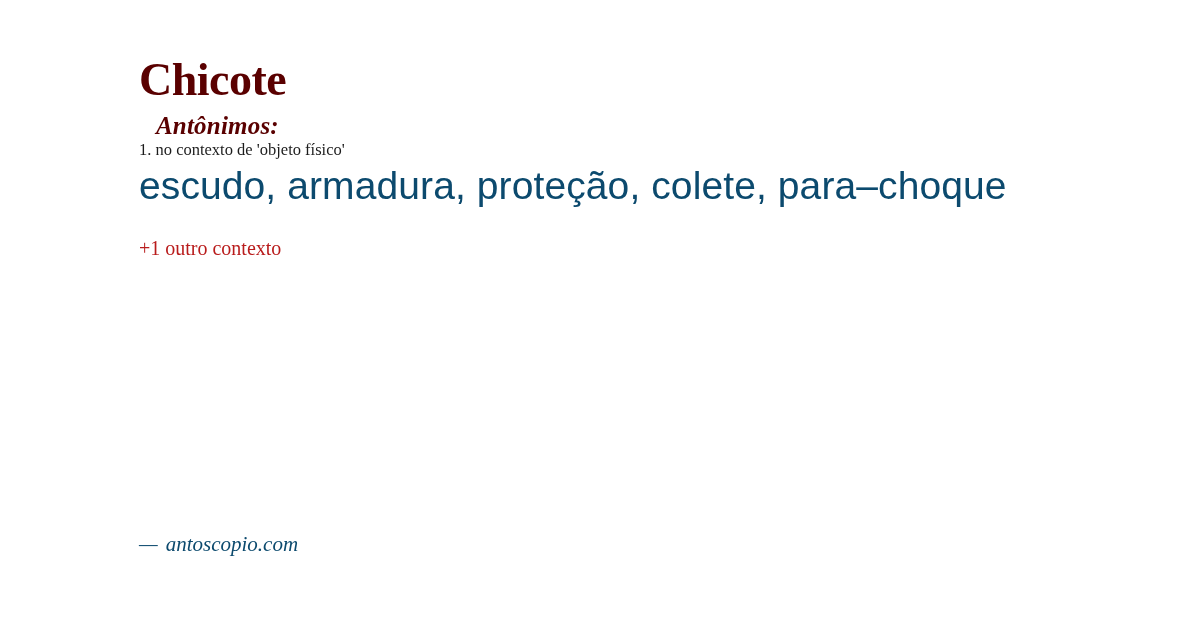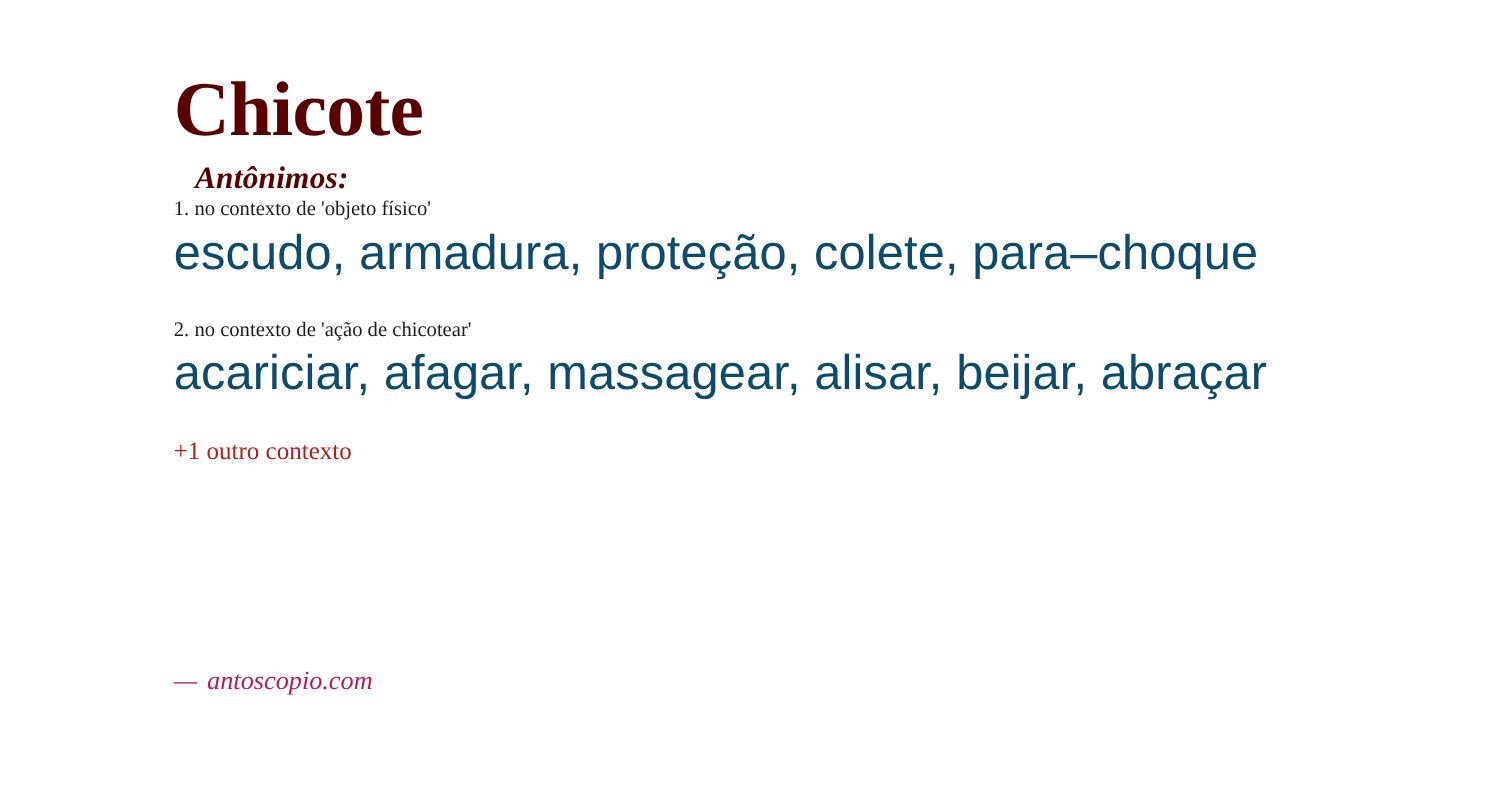--- a/index.html
+++ b/index.html
@@ -15,21 +15,21 @@
   }
   .page {
     position: relative;
     width: 1200px;
     height: 628px;
     box-sizing: border-box;
     padding: 56px 100px 0 139px;
   }
   .word-title {
     font-family: "Liberation Serif", "DejaVu Serif", serif;
-    font-size: 62px;
+    font-size: 46px;
     font-weight: bold;
     color: #5a0000;
     line-height: 1.05;
     letter-spacing: -0.5px;
     margin: 0;
   }
   .section-label {
     font-family: "Liberation Serif", "DejaVu Serif", serif;
     font-size: 25px;
     font-style: italic;
@@ -64,21 +64,21 @@
     color: #b91c1c;
     margin: 12px 0 0 0;
   }
   .source {
     position: absolute;
     left: 139px;
     top: 532px;
     font-family: "Liberation Serif", "DejaVu Serif", serif;
     font-size: 21px;
     font-style: italic;
-    color: #be185d;
+    color: #0c4a6e;
     white-space: nowrap;
   }
   .source .dash {
     margin-right: 8px;
   }
 </style>
 </head>
 <body>
 
 <div class="page">
@@ -87,24 +87,20 @@
 
   <div class="section-label">Antônimos:</div>
 
   <div class="senses">
 
     <div class="sense">
       <p class="sense-context">1. no contexto de 'objeto físico'</p>
       <p class="sense-words">escudo, armadura, proteção, colete, para–choque</p>
     </div>
 
-    <div class="sense">
-      <p class="sense-context">2. no contexto de 'ação de chicotear'</p>
-      <p class="sense-words">acariciar, afagar, massagear, alisar, beijar, abraçar</p>
-    </div>
 
     <div class="sense">
     </div>
 
   </div>
 
   <div class="more-note">+1 outro contexto</div>
 
   <div class="source">
     <span class="dash">—</span><span>antoscopio.com</span>

